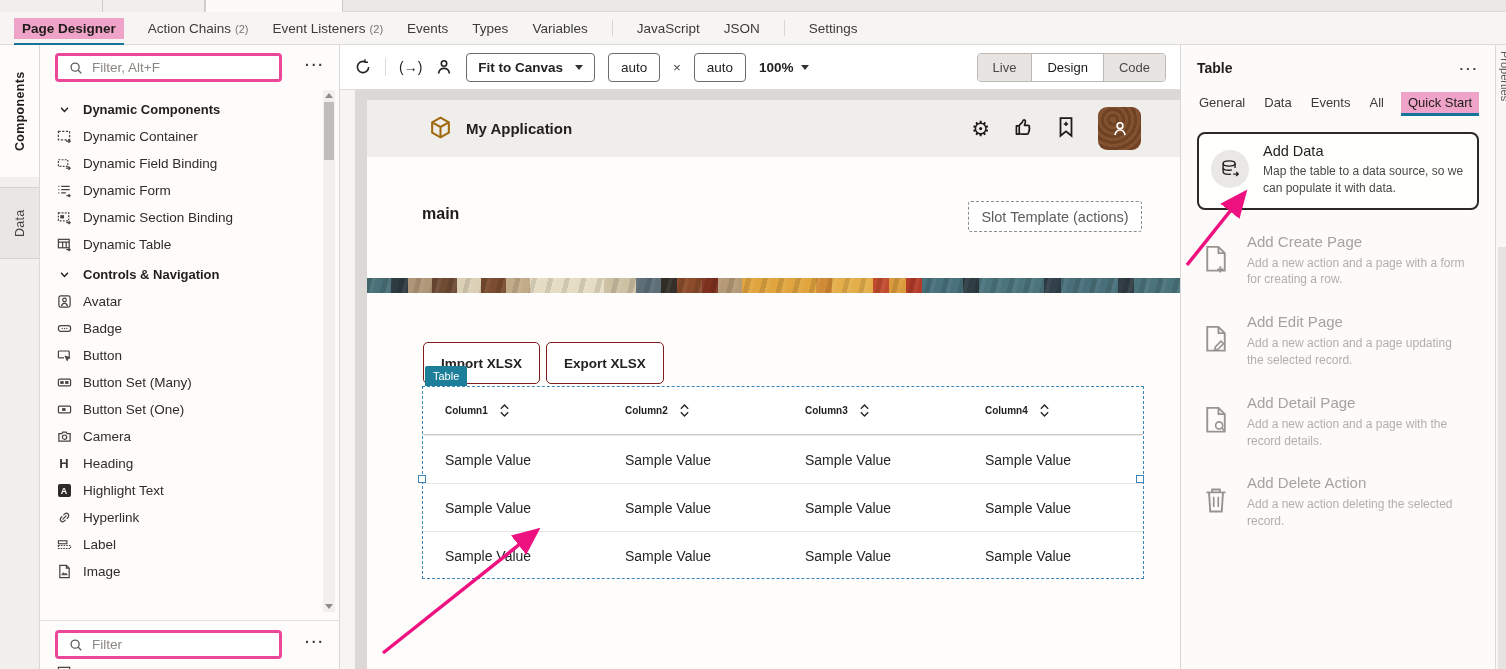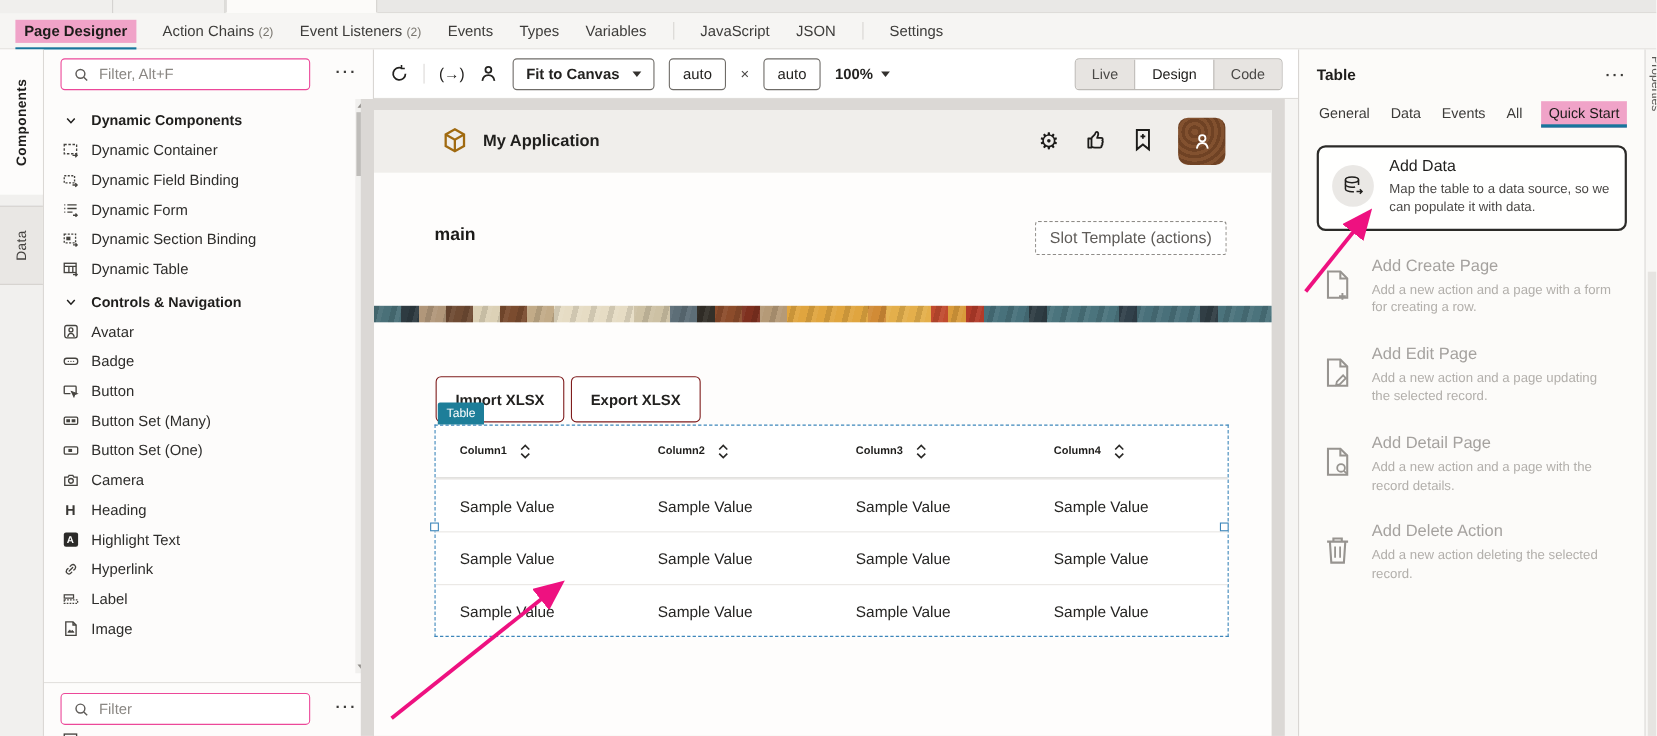--- a/index.html
+++ b/index.html
@@ -21,21 +21,21 @@
   .vdiv{width:1px;height:16px;background:#d8d6d3}
 
   
   .rail{position:absolute;left:0;top:45px;width:40px;height:624px;background:#f1f0ee;border-right:1px solid #dbd8d5}
   .rail-tab{writing-mode:vertical-rl;transform:rotate(180deg);display:flex;align-items:center;justify-content:center;width:100%;font-size:12.5px;color:#201f1d;letter-spacing:.3px}
   .rail-tab.active{height:132px;background:#fdfcfb;font-weight:600}
   .rail-tab.inactive{height:72px;background:#e9e7e4;border-top:1px solid #d5d2cf;border-bottom:1px solid #d5d2cf;margin-top:10px;color:#44423f}
 
   
   .sidebar{position:absolute;left:40px;top:45px;width:300px;height:624px;background:#fdfcfb;border-right:1px solid #d9d6d3;overflow:hidden}
-  .filter-box{position:absolute;left:15px;width:227px;height:29px;border:1px solid #ec4899;border-radius:4px;background:#fff;display:flex;align-items:center;gap:8px;padding:0 10px}
+  .filter-box{position:absolute;left:15px;width:227px;height:29px;border:3px solid #ec4899;border-radius:4px;background:#fff;display:flex;align-items:center;gap:8px;padding:0 10px}
   .filter-box input{border:none;outline:none;flex:1;font:inherit;font-size:13.5px;color:#2b2a28;background:transparent;min-width:0}
   .filter-box input::placeholder{color:#8a8783}
   .f-top{top:8px}.f-bottom{top:585px}
   .ellip{position:absolute;right:14px;font-weight:700;letter-spacing:2px;color:#3c3b39;cursor:pointer;font-size:14px}
   .e-top{top:12px}.e-bottom{top:589px}.e-panel{cursor:pointer;font-weight:700;letter-spacing:2px;color:#3c3b39}
   .complist{position:absolute;left:16px;top:48px;right:26px;display:flex;flex-direction:column}
   .sec{display:flex;align-items:center;gap:11px;font-weight:700;font-size:13px;color:#1f1e1c;height:28px;margin-top:2px;cursor:pointer}
   .item{display:flex;align-items:center;gap:11px;height:27px;font-size:13.5px;color:#2e2d2b;cursor:pointer}
   .ic{width:16px;height:16px;display:flex;align-items:center;justify-content:center;flex:none}
   .ic svg{display:block}
@@ -59,21 +59,21 @@
   .size-input input{width:100%;height:100%;border:none;outline:none;text-align:center;font:inherit;color:#232220;background:transparent}
   .times{color:#4a4846}
   .zoom{display:flex;align-items:center;gap:7px;font-weight:600;color:#232220;cursor:pointer}
   .tb-spacer{flex:1}
   .modes{display:flex;border:1px solid #bdbab6;border-radius:4px;overflow:hidden}
   .mode{height:27px;padding:0 15px;display:flex;align-items:center;font-size:13px;color:#4a4846;background:#e7e4e1;border-left:1px solid #bdbab6;cursor:pointer}
   .mode:first-child{border-left:none}
   .mode.active{background:#fff;color:#1c1b19}
 
   
-  .canvas{position:absolute;left:328px;top:90px;width:840px;height:579px;background:#dbd8d5}
+  .canvas{position:absolute;left:355px;top:90px;width:840px;height:579px;background:#dbd8d5}
   .page{position:absolute;left:12px;top:10px;width:816px;height:569px;background:#fefdfc}
   .app-hdr{position:absolute;left:0;top:0;width:816px;height:57px;background:#f0eeeb;display:flex;align-items:center;padding:0 42px 0 61px;gap:13px}
   .app-title{font-size:15px;font-weight:700;color:#201f1d}
   .hdr-spacer{flex:1}
   .hdr-icons{display:flex;align-items:center;gap:22px}
   .gear-glyph{font-size:21px;line-height:1;color:#1c1b19;cursor:pointer}
   .avatar{width:43px;height:43px;border-radius:9px;background:repeating-radial-gradient(circle at 35% 30%,#82512f 0 3px,#6f4224 3px 6px);display:flex;align-items:center;justify-content:center;cursor:pointer}
   .main-title{position:absolute;left:55px;top:105px;font-size:16px;font-weight:700;color:#1c1b19}
   .slot-box{position:absolute;left:601px;top:101px;width:174px;height:31px;border:1px dashed #8f8c88;border-radius:3px;display:flex;align-items:center;justify-content:center;color:#5f5c59;font-size:14.5px;cursor:pointer;background:#fff}
   .deco{position:absolute;left:0;top:178px;width:816px;height:15px;cursor:pointer;

